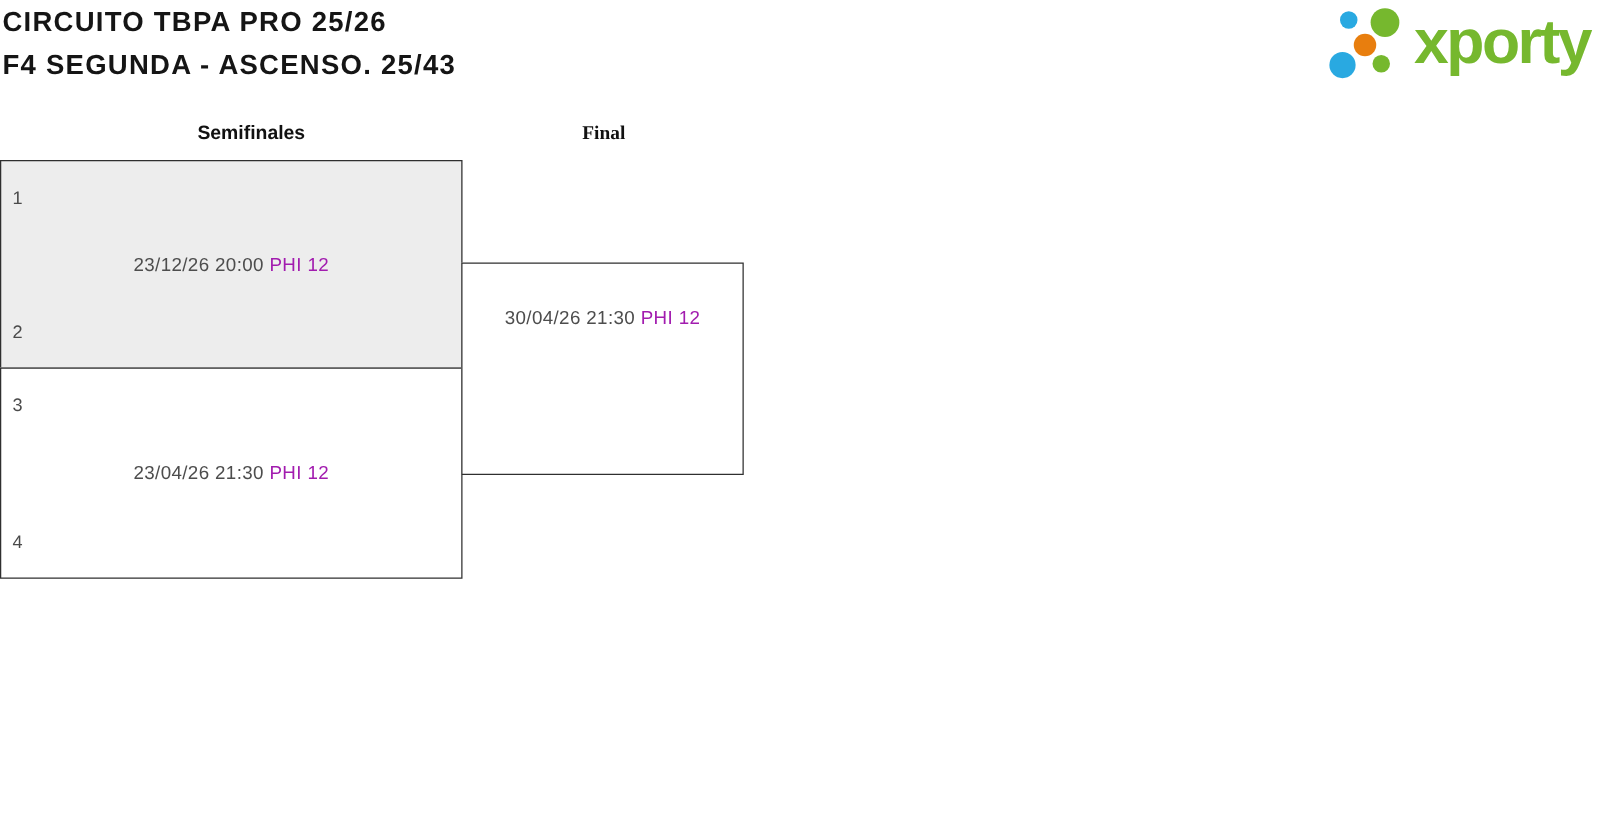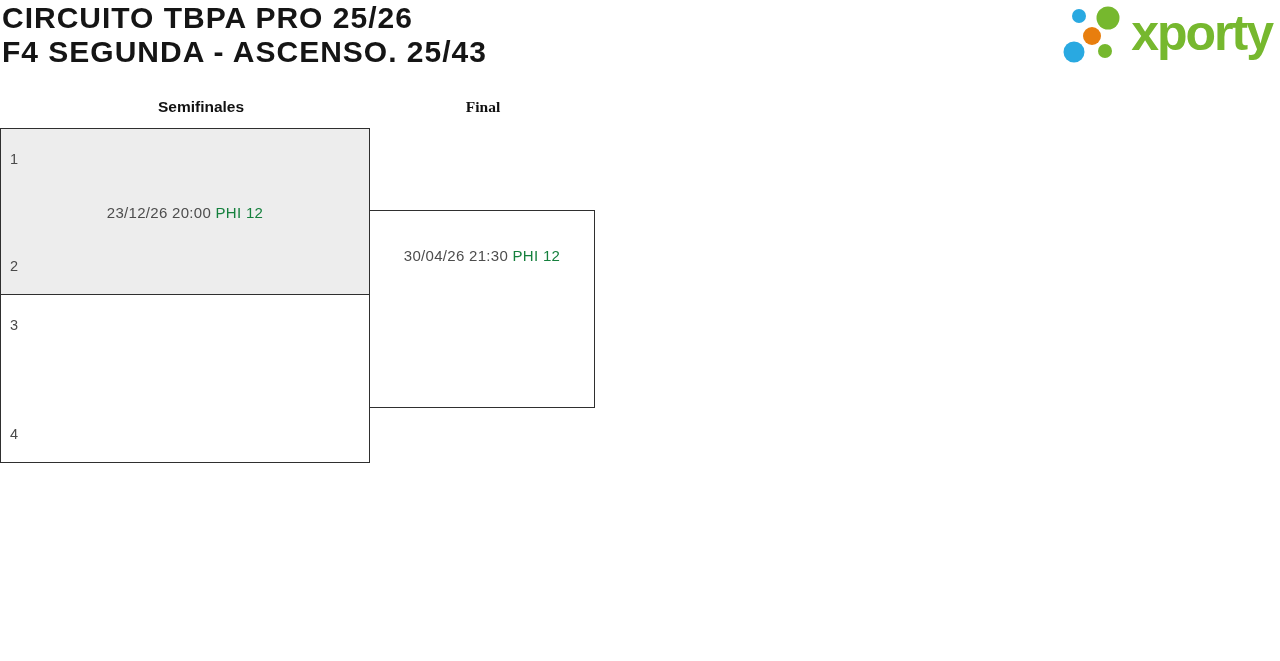--- a/index.html
+++ b/index.html
@@ -14,21 +14,21 @@
   *{box-sizing:border-box;}
   html,body{margin:0;padding:0;}
   body{
     width:1280px;height:661px;position:relative;background:#ffffff;
     font-family:"Liberation Sans",sans-serif;overflow:hidden;
   }
 
   
   .title{
     position:absolute;left:2px;top:1px;
-    font-size:30px;font-weight:700;line-height:33.5px;
+    font-size:22px;font-weight:700;line-height:33.5px;
     color:var(--text-dark);letter-spacing:1px;white-space:nowrap;
   }
   .logo{
     position:absolute;top:2px;right:8px;
     display:flex;align-items:flex-start;gap:7px;cursor:pointer;
   }
   .logo svg{display:block;}
   .dot-blue{fill:var(--logo-blue);}
   .dot-green{fill:var(--logo-green);}
   .dot-orange{fill:var(--logo-orange);}
@@ -46,36 +46,36 @@
   .round-header.semis{left:0;width:370px;padding-left:32px;}
   .round-header.final{left:370px;width:226px;font-family:Liberation Serif, serif;}
 
   .match{
     position:absolute;background:#ffffff;
     border:1px solid var(--border);
   }
   .match.highlighted{background:var(--highlight-fill);}
   .match.sf1{left:0;top:128px;width:370px;height:167px;}
   .match.sf2{left:0;top:294px;width:370px;height:169px;}
-  .match.final-match{left:369px;top:210px;width:226px;height:198px;}
+  .match.final-match{left:369px;top:210px;width:226px;height:170px;}
 
   .slot{
     position:absolute;left:9px;transform:translateY(-50%);
     font-size:14.5px;color:#4a4a4a;
   }
   .slot.top{top:30px;}
   .slot.bottom{bottom:28px;transform:translateY(50%);}
 
   .schedule{
     position:absolute;left:0;right:0;top:50%;transform:translateY(-50%);
     text-align:center;font-size:15px;color:var(--text-muted);
     letter-spacing:0.3px;white-space:nowrap;
   }
   .final-match .schedule{top:44px;}
-  .schedule .court{color:#15803d;}
+  .schedule .court{color:#a21caf;}
 </style>
 </head>
 <body>
 
 <header>
   <div class="title">
     <div>CIRCUITO TBPA PRO 25/26</div>
     <div>F4 SEGUNDA - ASCENSO. 25/43</div>
   </div>
 
@@ -98,19 +98,20 @@
   <div class="round-header final">Final</div>
 
   <div class="match sf1 highlighted">
     <span class="slot top">1</span>
     <span class="schedule"><span>23/12/26 20:00</span> <span class="court">PHI 12</span></span>
     <span class="slot bottom">2</span>
   </div>
 
   <div class="match sf2">
     <span class="slot top">3</span>
+    <span class="schedule"><span>23/04/26 21:30</span> <span class="court">PHI 12</span></span>
     <span class="slot bottom">4</span>
   </div>
 
   <div class="match final-match">
     <span class="schedule"><span>30/04/26 21:30</span> <span class="court">PHI 12</span></span>
   </div>
 </main>
 
 </body></html>

